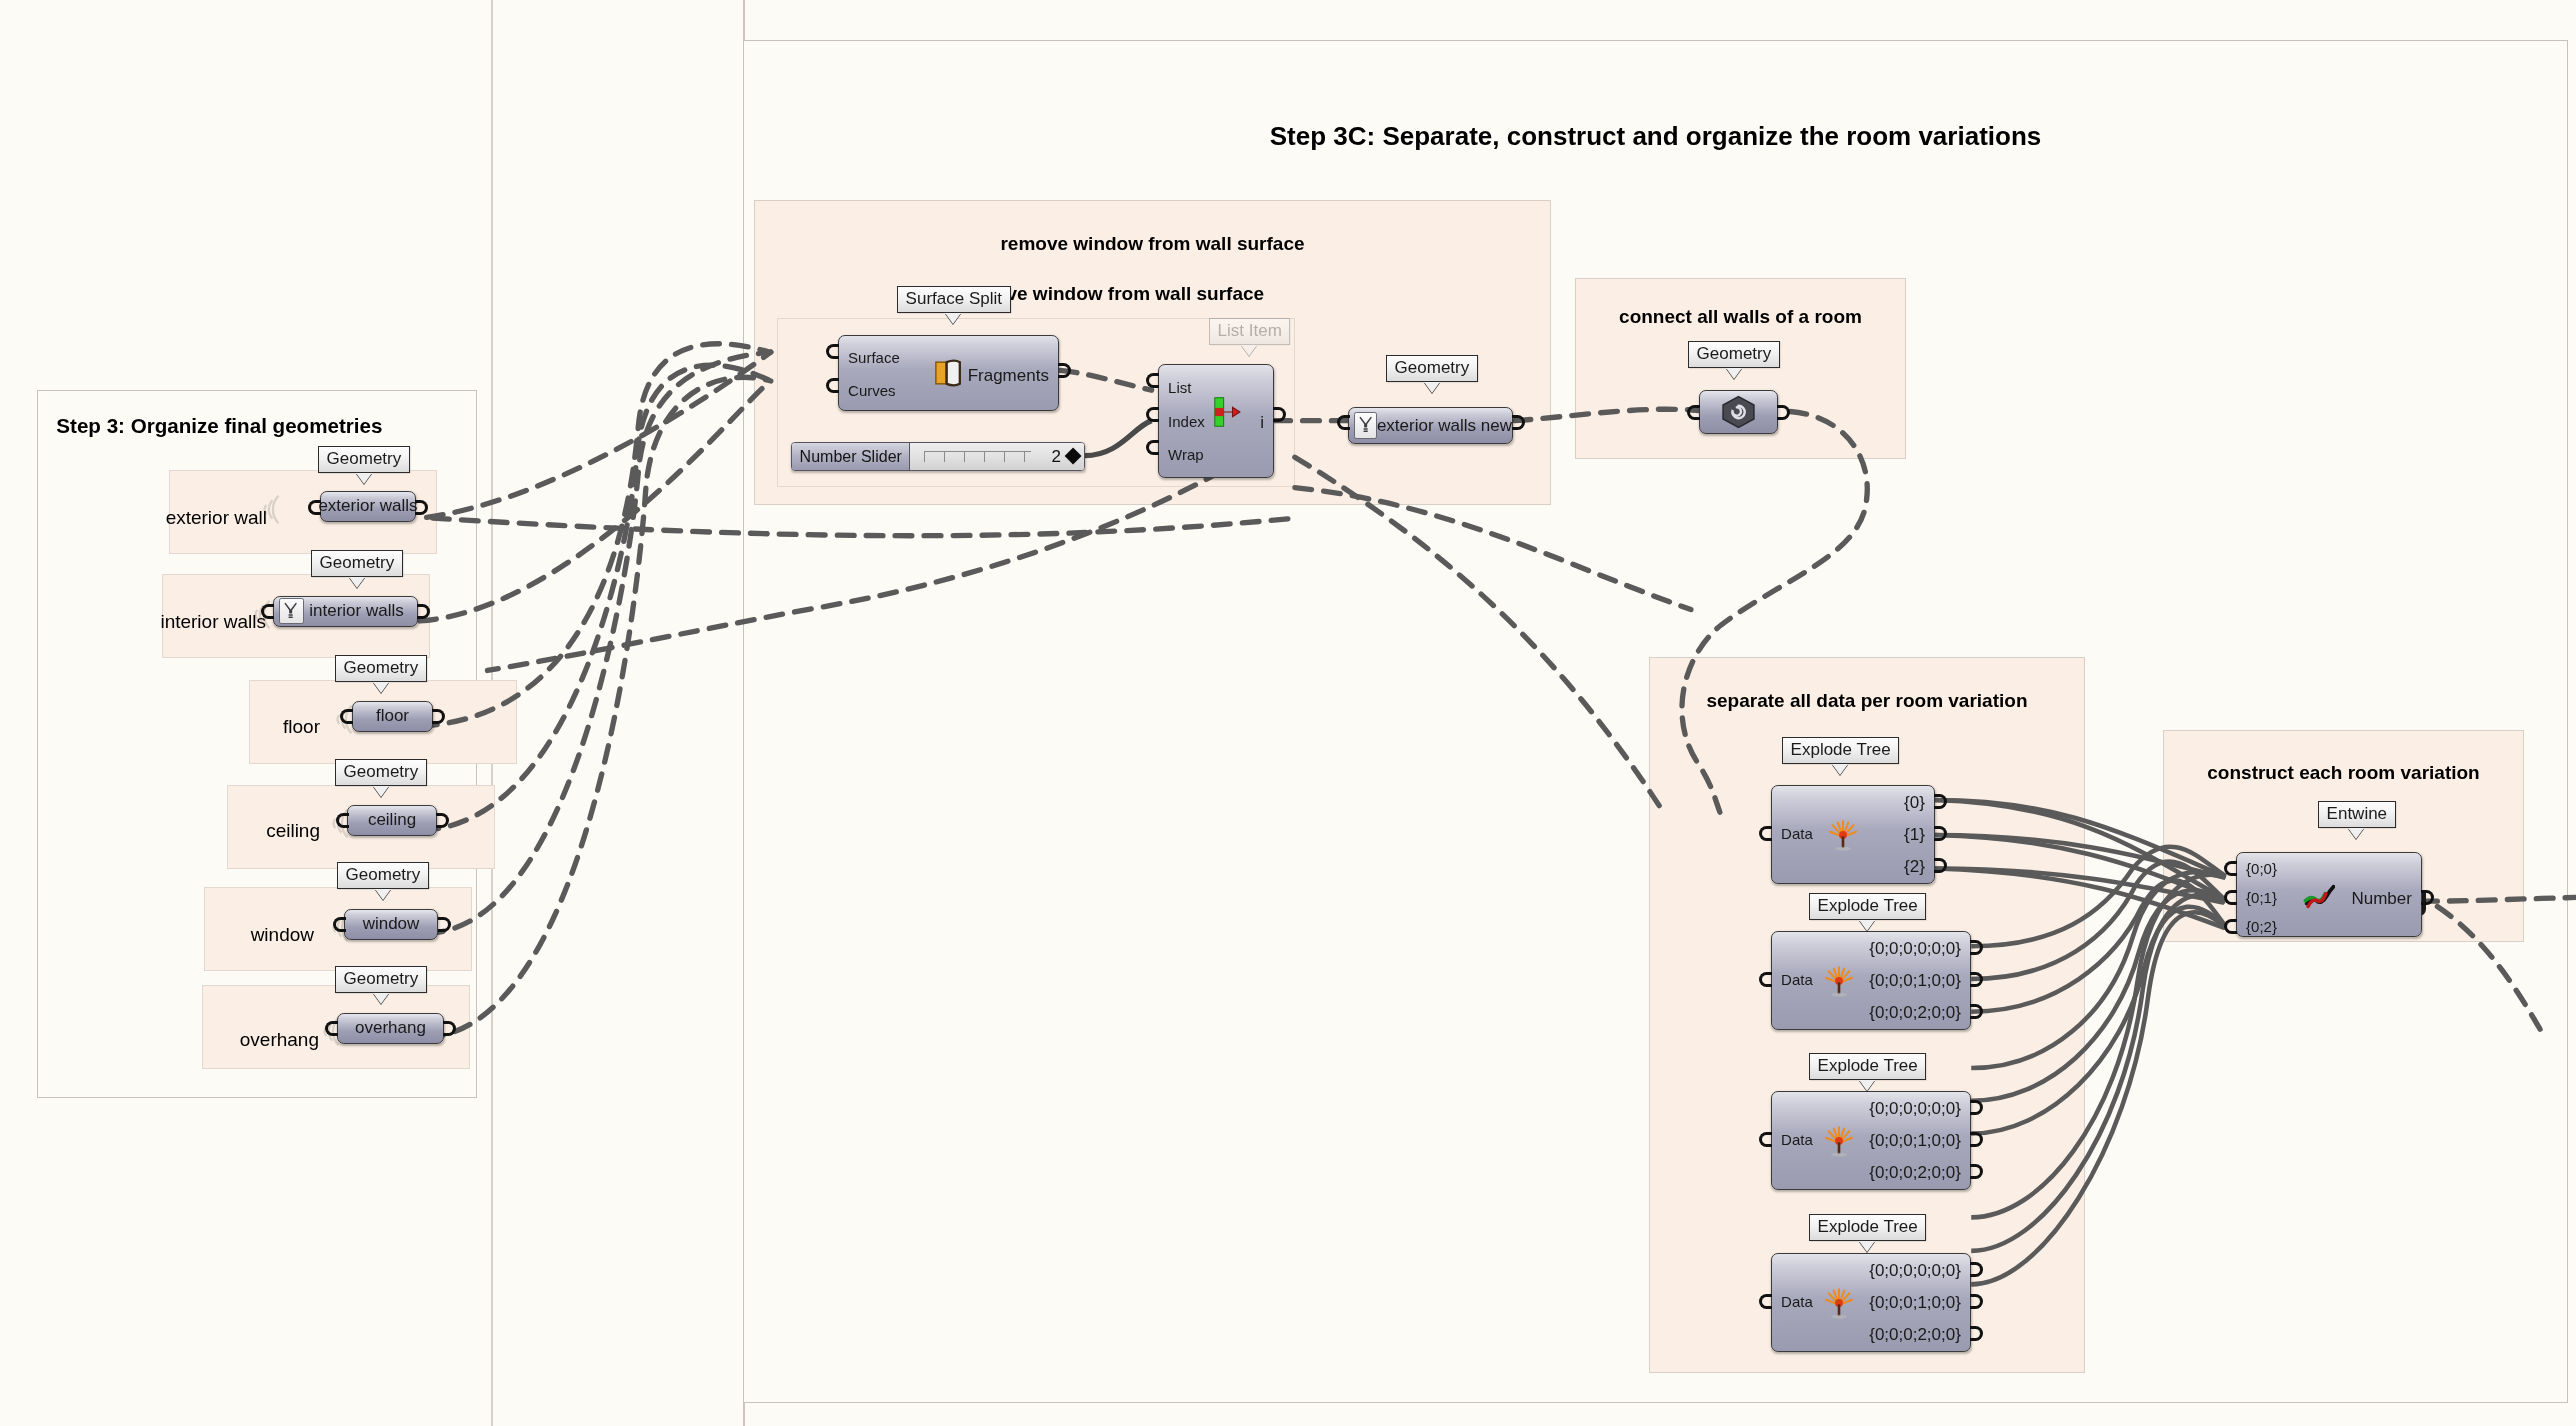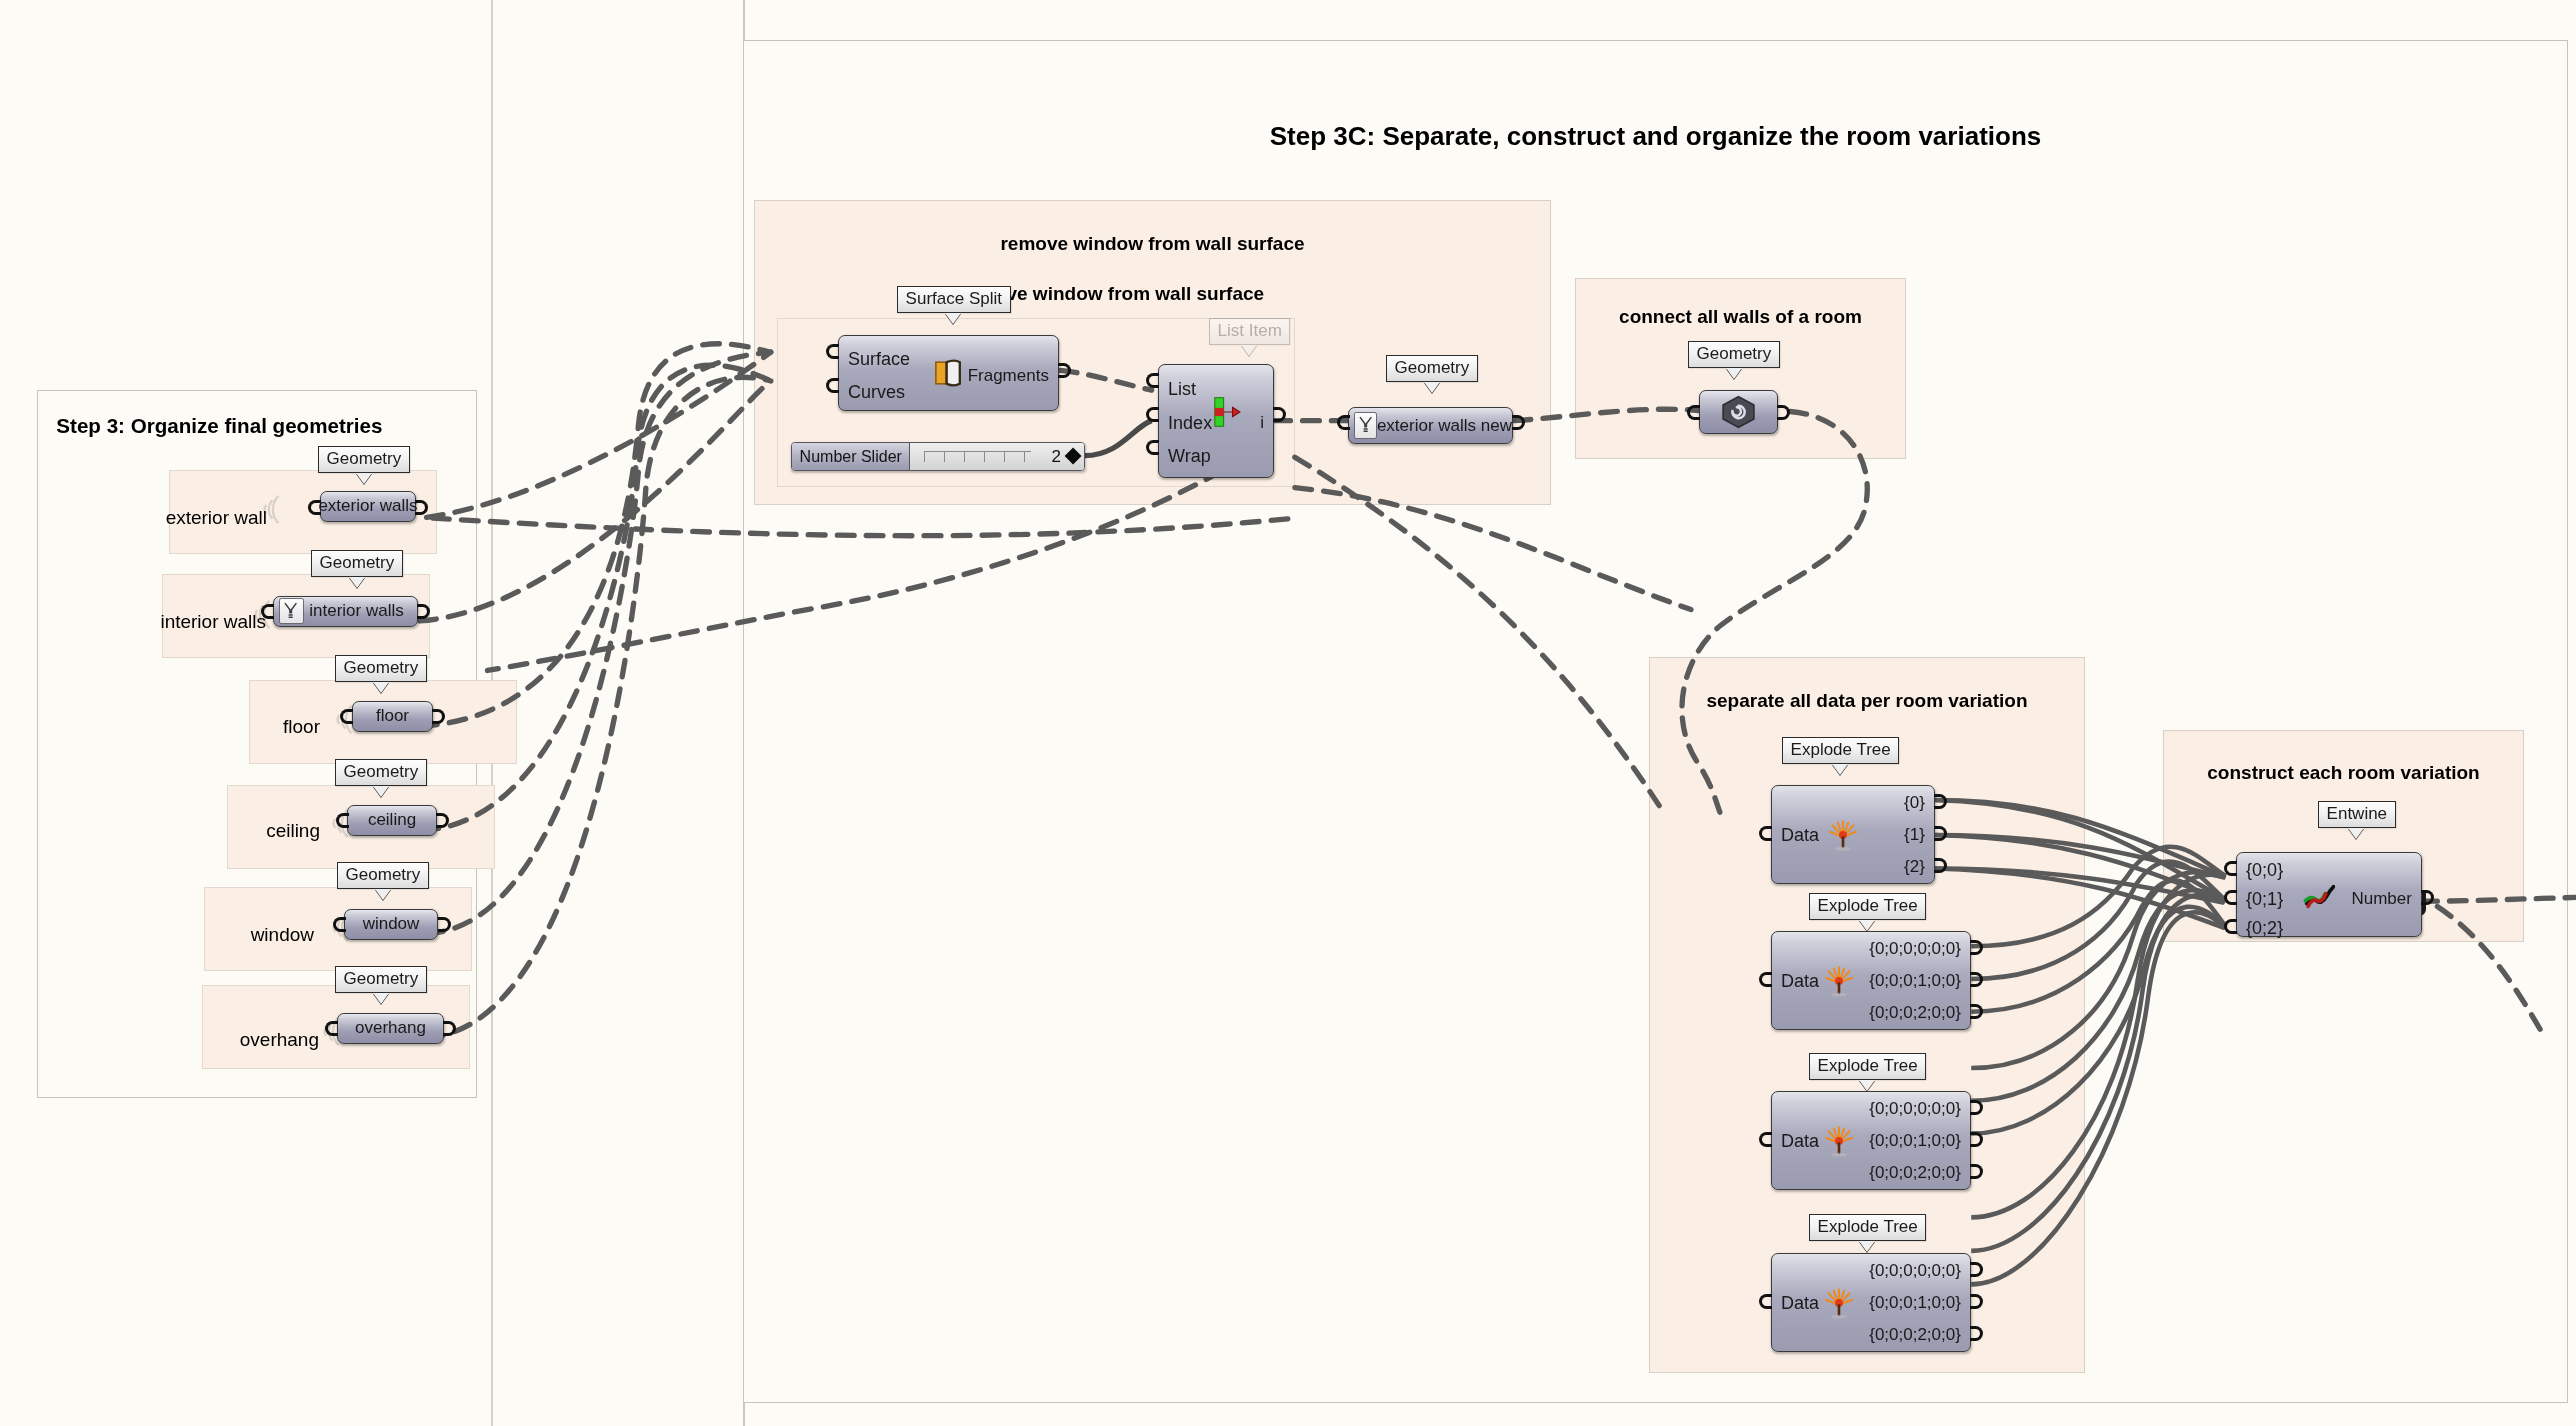--- a/index.html
+++ b/index.html
@@ -75,21 +75,21 @@
   .param.with-icon{justify-content:flex-start;}
   .param.with-icon .plabel{flex:1;text-align:center;}
 
   
   .comp{
     border-radius:6.9px;
     background:linear-gradient(180deg,#e3e3ea 0%,#cfcfdb 12%,#a9a9bd 45%,#9a9ab0 100%);
     position:absolute;
   }
   .comp .body{position:relative;width:100%;height:100%;}
-  .comp .in{position:absolute;left:9.1px;font-size:18px;line-height:1;}
+  .comp .in{position:absolute;left:9.1px;font-size:15px;line-height:1;}
   .comp .out{position:absolute;right:9.1px;font-size:17px;line-height:1;text-align:right;white-space:nowrap;}
   .comp .cicon{
     position:absolute;top:50%;left:50%;transform:translate(-50%,-50%);
     width:34px;height:34px;
   }
   .port-ring{
     position:absolute;width:13px;height:14.5px;border:3px solid #111;
     box-sizing:border-box;z-index:5;background:transparent;
   }
   .port-ring.left{border-radius:9.1px 0 0 9.1px;border-right:none;}

